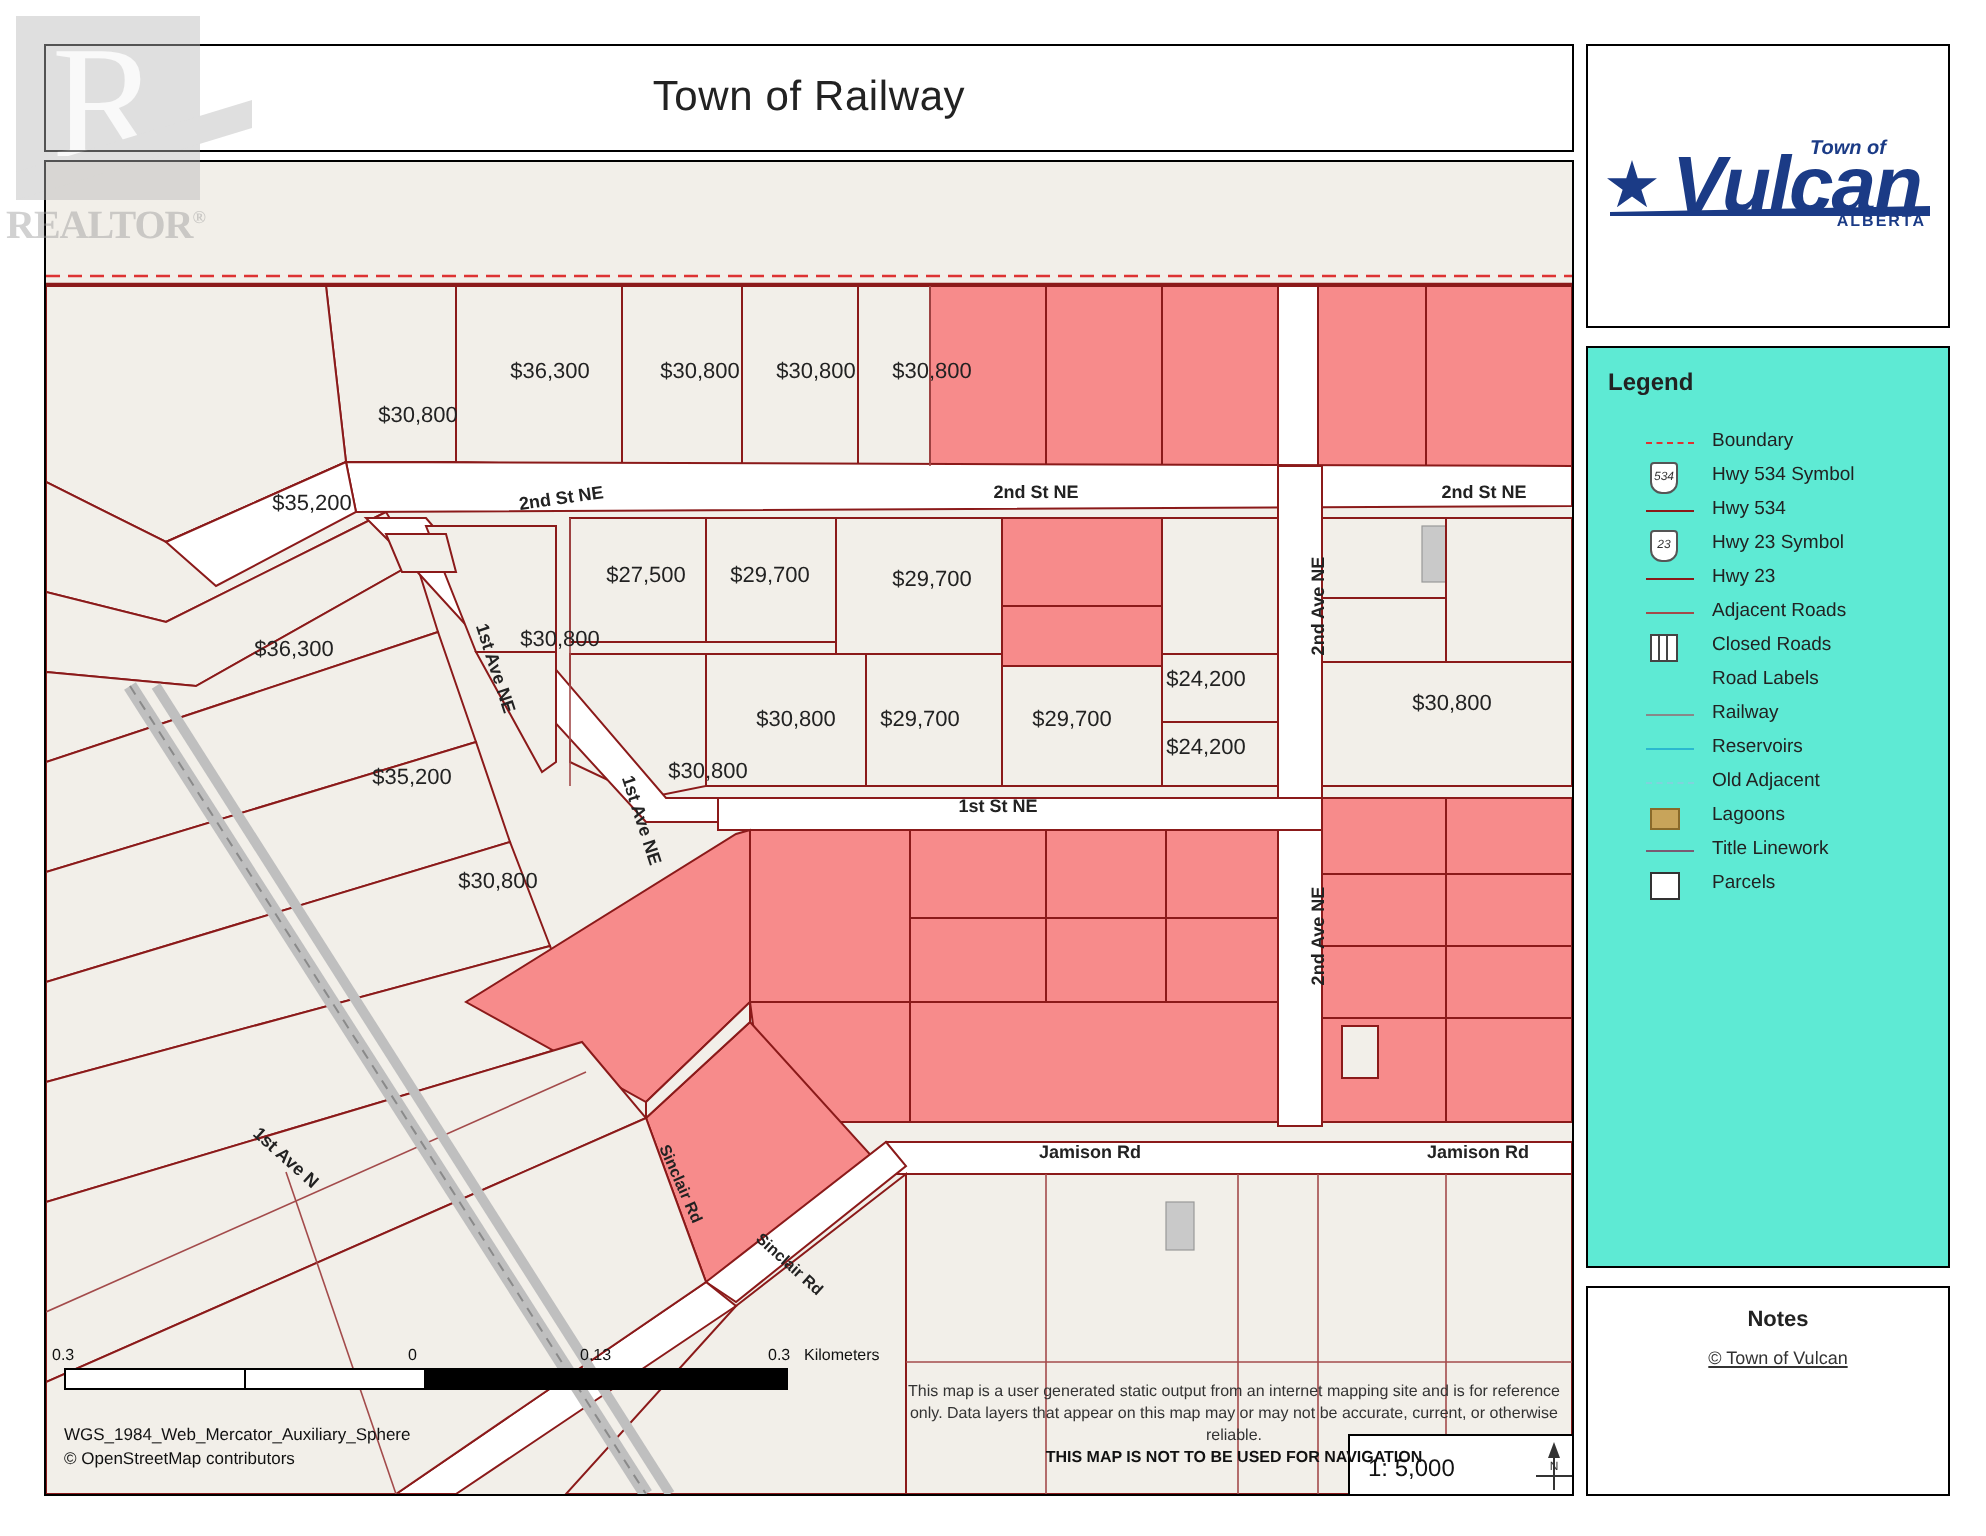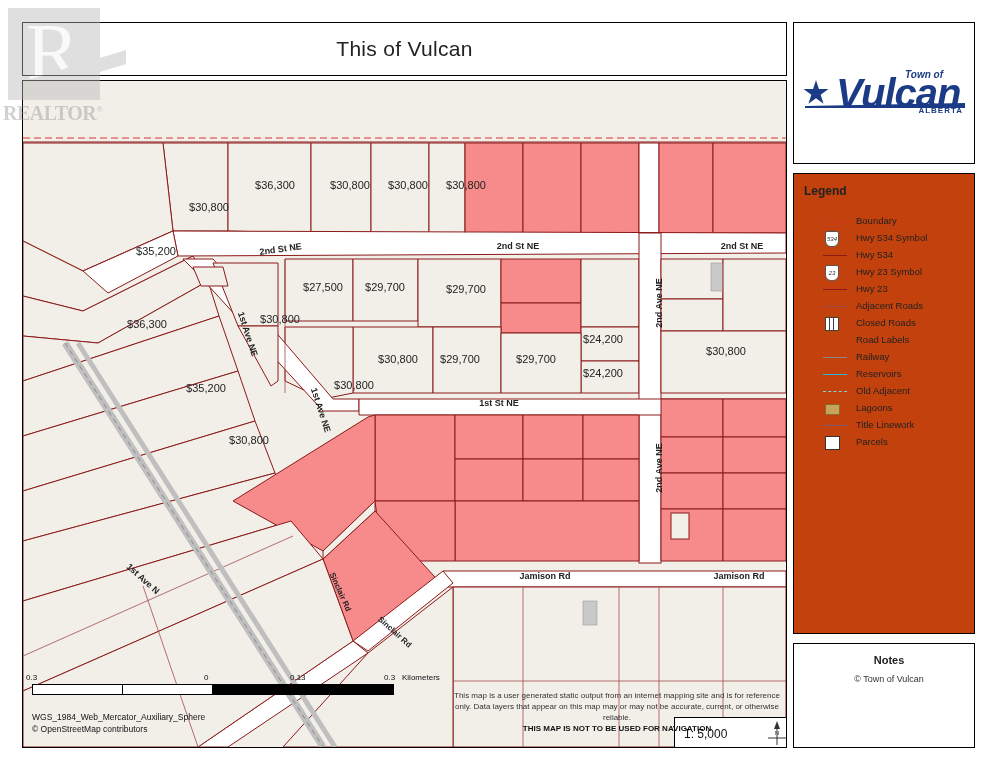--- a/index.html
+++ b/index.html
@@ -18,21 +18,21 @@
   .vulcan-star{width:26px;height:26px;margin-left:6px;background:#1b3b86;
      clip-path:polygon(50% 0%,61% 35%,98% 35%,68% 57%,79% 91%,50% 70%,21% 91%,32% 57%,2% 35%,39% 35%);}
   .vulcan-text{font-family:"Liberation Sans",sans-serif;font-weight:bold;font-style:italic;font-size:40px;
      color:#1b3b86;letter-spacing:-1px;line-height:1;margin-left:7px;text-align:right;}
   .vulcan-town{position:absolute;right:28px;top:2px;font-size:10px;font-style:italic;color:#1b3b86;font-weight:bold;}
   .vulcan-alberta{position:absolute;right:8px;bottom:4px;font-size:8px;color:#1b3b86;font-weight:bold;letter-spacing:1px;margin-left:48px;}
   .logo-swoosh{position:absolute;left:8px;top:36px;width:160px;height:5px;background:#1b3b86;
       clip-path:polygon(0 60%,100% 0,100% 100%,0 100%);}
 
   
-  .legend-box{position:absolute;left:793px;top:173px;width:180px;height:459px;border:1px solid #000;background:#c2410c;}
+  .legend-box{position:absolute;left:793px;top:173px;width:180px;height:459px;border:1px solid #000;background:#5eead4;}
   .legend-title{font-size:12px;font-weight:bold;color:#222;margin:10px 0 6px 10px;}
   .legend-list{margin:14px;padding:0;list-style:none;}
   .legend-row{display:flex;align-items:center;height:17px;padding-left:14px;}
   .legend-sym{width:26px;min-width:26px;height:14px;position:relative;margin-right:8px;}
   .legend-label{font-size:9.5px;color:#222;}
 
   .sym-boundary{border-top:1px dashed #d33;position:absolute;top:7px;left:1px;width:24px;}
   .sym-line-dark{border-top:1.4px solid #8b1a1a;position:absolute;top:7px;left:1px;width:24px;}
   .sym-line-mid{border-top:1.2px solid #a34b4b;position:absolute;top:7px;left:1px;width:24px;}
   .sym-line-gray{border-top:1px solid #888;position:absolute;top:7px;left:1px;width:24px;}
@@ -44,21 +44,21 @@
   .sym-closed{position:absolute;left:3px;top:1px;width:12px;height:12px;border:1px solid #444;background:#fff;}
   .sym-closed:before{content:"";position:absolute;left:3px;top:0;width:1px;height:12px;background:#444;}
   .sym-closed:after{content:"";position:absolute;left:7px;top:0;width:1px;height:12px;background:#444;}
   .sym-box-white{position:absolute;left:3px;top:1px;width:13px;height:12px;border:1px solid #333;background:#fff;}
   .sym-box-tan{position:absolute;left:3px;top:3px;width:13px;height:9px;border:1px solid #8a6a2a;background:#c8a45a;}
   .sym-none{}
 
   
   .notes-box{position:absolute;left:793px;top:643px;width:180px;height:103px;border:1px solid #000;background:#fff;text-align:center;}
   .notes-title{font-size:11px;font-weight:bold;color:#222;margin:10px 0 8px 10px;}
-  .notes-text{font-size:9px;color:#333;margin-left:10px;}
+  .notes-text{font-size:9px;color:#333;margin-left:10px;text-decoration:underline;}
 
   
   .map-box{position:absolute;left:22px;top:80px;width:763px;height:666px;border:1px solid #000;background:#f2efe9;overflow:hidden;}
   .map-svg{position:absolute;left:0;top:0;}
 
   
   .rlab{font-family:"Liberation Sans",sans-serif;font-size:9px;font-weight:bold;fill:#222;}
   .rlab-sm{font-family:"Liberation Sans",sans-serif;font-size:8px;font-weight:bold;fill:#222;}
   .plab{font-family:"Liberation Sans",sans-serif;font-size:11px;fill:#222;}
 
@@ -85,21 +85,21 @@
   .wm-bar{position:absolute;left:8px;top:68px;width:118px;height:14px;background:#b9b9b9;transform:skewY(-17deg);}
   .wm-txt{position:absolute;left:3px;top:102px;font-size:20px;font-weight:bold;font-family:"Liberation Serif",serif;color:#9a9a9a;letter-spacing:-.5px;}
   .wm-reg{font-size:9px;vertical-align:super;}
 </style>
 </head>
 <body>
 
 <div class="page">
 
   <div class="title-box">
-    <div class="title">This of Vulcan</div>
+    <div class="title">Town of Railway</div>
   </div>
 
   <div class="logo-box">
     <div class="vulcan-logo">
       <div class="vulcan-star"></div>
       <div class="vulcan-text">Vulcan</div>
       <div class="vulcan-town">Town of</div>
       <div class="vulcan-alberta">ALBERTA</div>
       <div class="logo-swoosh"></div>
     </div>

